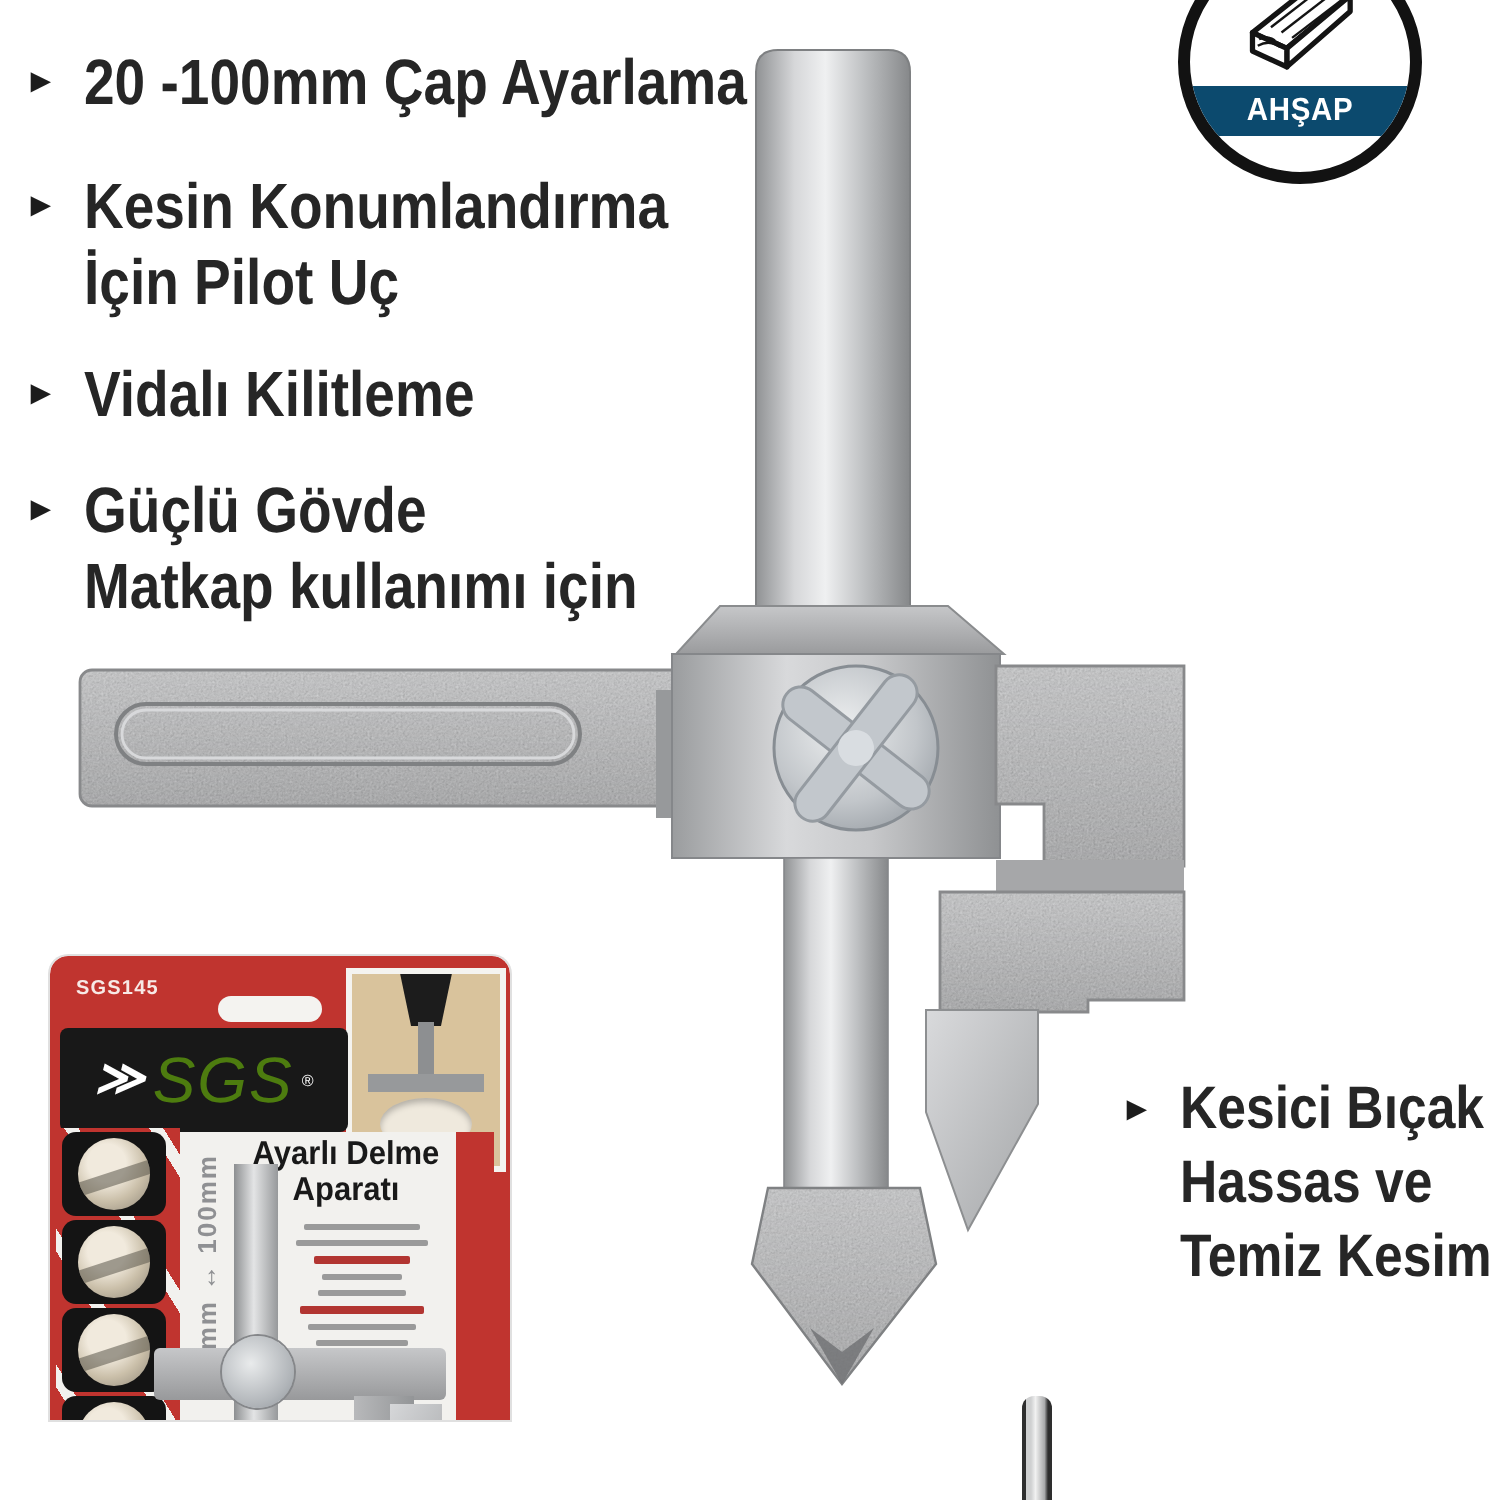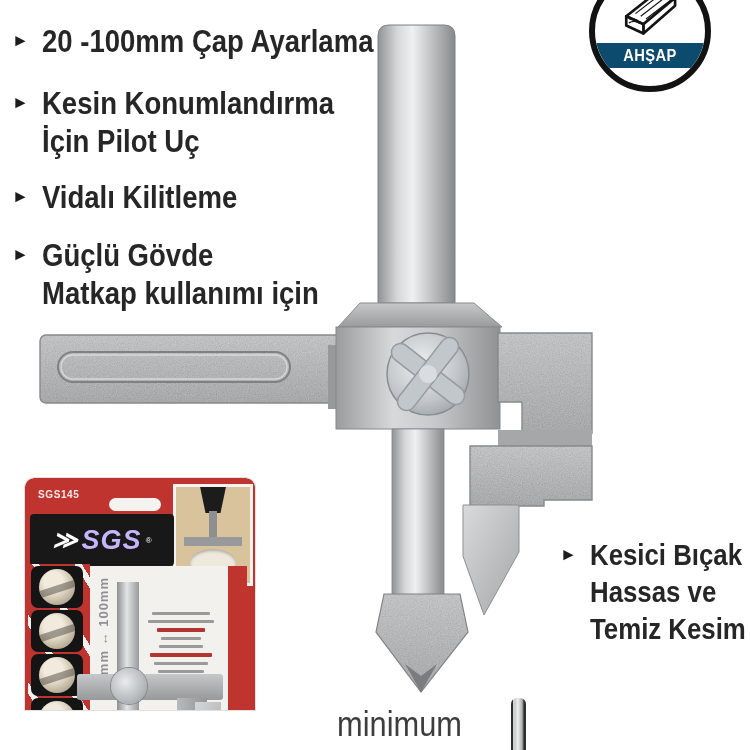--- a/index.html
+++ b/index.html
@@ -44,21 +44,21 @@
 
   
   .package{position:absolute;left:25px;top:478px;width:230px;height:232px;z-index:3;overflow:hidden;
            border-radius:9px 9px 0 0;box-shadow:0 0 0 1px rgba(0,0,0,.12);}
   .card{position:absolute;inset:0;background:#c0342f;border-radius:9px 9px 0 0;}
   .sku{position:absolute;left:13px;top:11px;color:#f7e9e6;font-size:10px;font-weight:bold;letter-spacing:.6px;}
   .hang-slot{position:absolute;left:84px;top:20px;width:52px;height:13px;background:#f4f3f0;border-radius:7px;}
   .brand-band{position:absolute;left:5px;top:36px;width:144px;height:52px;background:#181818;border-radius:4px;
               display:flex;align-items:center;justify-content:center;gap:4px;}
   .brand-band .chev{color:#fff;font-size:24px;font-weight:bold;font-style:italic;line-height:1;}
-  .brand-band .brand{color:#c4b5fd;font-size:27px;font-weight:bold;font-style:italic;letter-spacing:1px;line-height:1;}
+  .brand-band .brand{color:#4d7c0f;font-size:32px;font-weight:normal;font-style:italic;letter-spacing:1px;line-height:1;}
   .brand-band sup{color:#fff;font-size:8px;}
   .photo-inset{position:absolute;left:148px;top:6px;width:80px;height:102px;background:#f4f3f0;padding:3px;box-sizing:border-box;}
   .photo-inner{position:relative;width:100%;height:100%;background:#d9c39c;overflow:hidden;}
   .chuck{position:absolute;left:50%;top:0;width:34px;height:26px;transform:translateX(-50%);background:#1c1c1c;
          clip-path:polygon(12% 0,88% 0,72% 100%,28% 100%);}
   .inset-shaft{position:absolute;left:50%;top:24px;width:8px;height:30px;transform:translateX(-50%);background:#8d8f91;}
   .inset-arm{position:absolute;left:8px;top:50px;width:58px;height:9px;background:#97999b;}
   .inset-hole{position:absolute;left:14px;top:62px;width:46px;height:26px;background:#efe9dd;border-radius:50%;box-shadow:inset 0 2px 3px rgba(0,0,0,.25);}
   .white-panel{position:absolute;left:5px;top:88px;width:198px;height:184px;background:#f2f1ee;}
   .red-bar{position:absolute;left:203px;top:88px;width:19px;height:184px;background:#c0342f;}
@@ -249,23 +249,20 @@
           <path d="M44 62 L82 33"></path>
       </g>
     </svg>
     <div class="band">
       <span>AHŞAP</span>
     </div>
   </div>
 
 
 
-  <div class="minmax lbl-min">
-    <span>minimum</span>
-  </div>
   <div class="shank-rod"></div>
 
   <div class="package">
     <div class="card"></div>
     <div class="sku">SGS145</div>
     <div class="hang-slot"></div>
     <div class="photo-inset">
       <div class="photo-inner">
         <div class="chuck"></div>
         <div class="inset-shaft"></div>
@@ -292,20 +289,24 @@
       </div>
     <div class="tile t4">
         <div class="ph"></div>
       </div>
     <div class="tile t5">
         <div class="ph"></div>
       </div>
     <div class="range-rot">
       <span>20mm ↔ 100mm</span>
     </div>
+    <div class="pack-title">
+      <div>Ayarlı Delme</div>
+      <div>Aparatı</div>
+    </div>
     <div class="fine-print">
       <div class="fp" style="width:58px"></div>
       <div class="fp" style="width:66px"></div>
       <div class="fp red" style="width:48px"></div>
       <div class="fp" style="width:40px"></div>
       <div class="fp" style="width:44px"></div>
       <div class="fp red" style="width:62px"></div>
       <div class="fp" style="width:54px"></div>
       <div class="fp" style="width:46px"></div>
     </div>

